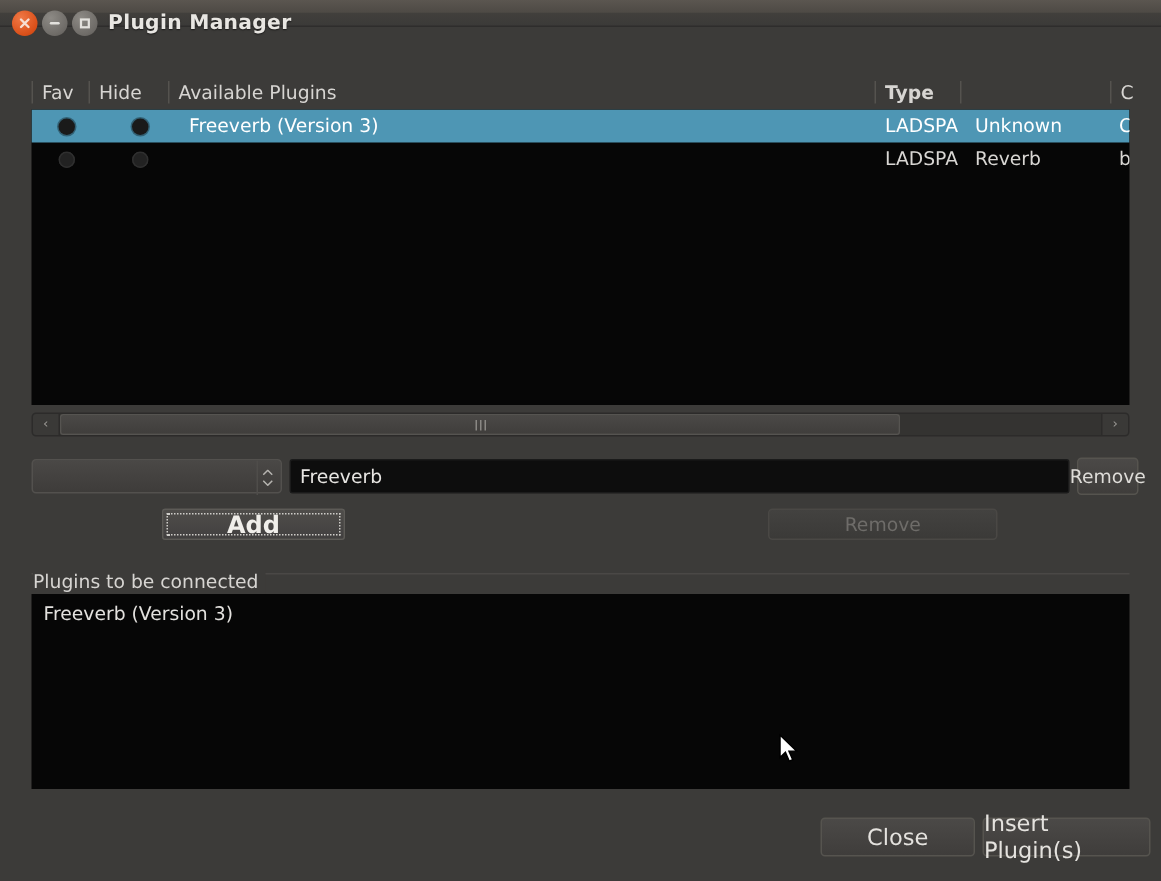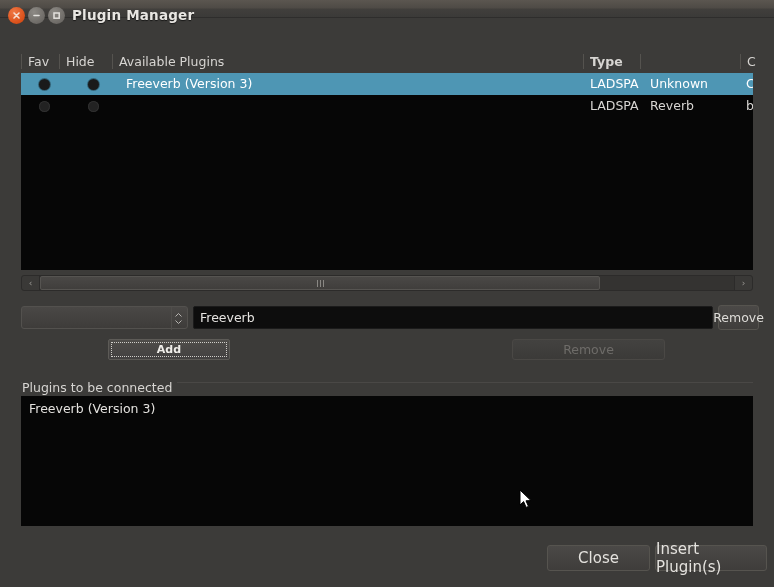--- a/index.html
+++ b/index.html
@@ -109,21 +109,21 @@
   #add-btn {
     position:absolute; left:108px; top:339px; width:122px; height:21px;
     background: linear-gradient(to bottom,#4f4d4a,#424040);
     border:1px solid #5d5b57; border-radius:2px;
     display:flex; align-items:center; justify-content:center;
   }
   #add-btn .focusring {
     position:absolute; left:2px; top:2px; right:2px; bottom:2px;
     border:1px dotted #cfcdc9;
   }
-  #add-btn span { color:#f0eeea; font-size:11px; font-weight:bold; position:relative; }
+  #add-btn span { color:#f0eeea; font-size:16px; font-weight:bold; position:relative; }
   #remove-btn {
     position:absolute; left:512px; top:339px; width:153px; height:21px;
     background: linear-gradient(to bottom,#434240,#3b3a38);
     border:1px solid #4a4845; border-radius:3px;
     display:flex; align-items:center; justify-content:center;
     color:#6e6c69; font-size:12.5px;
   }
 
   
   #conn-label {

